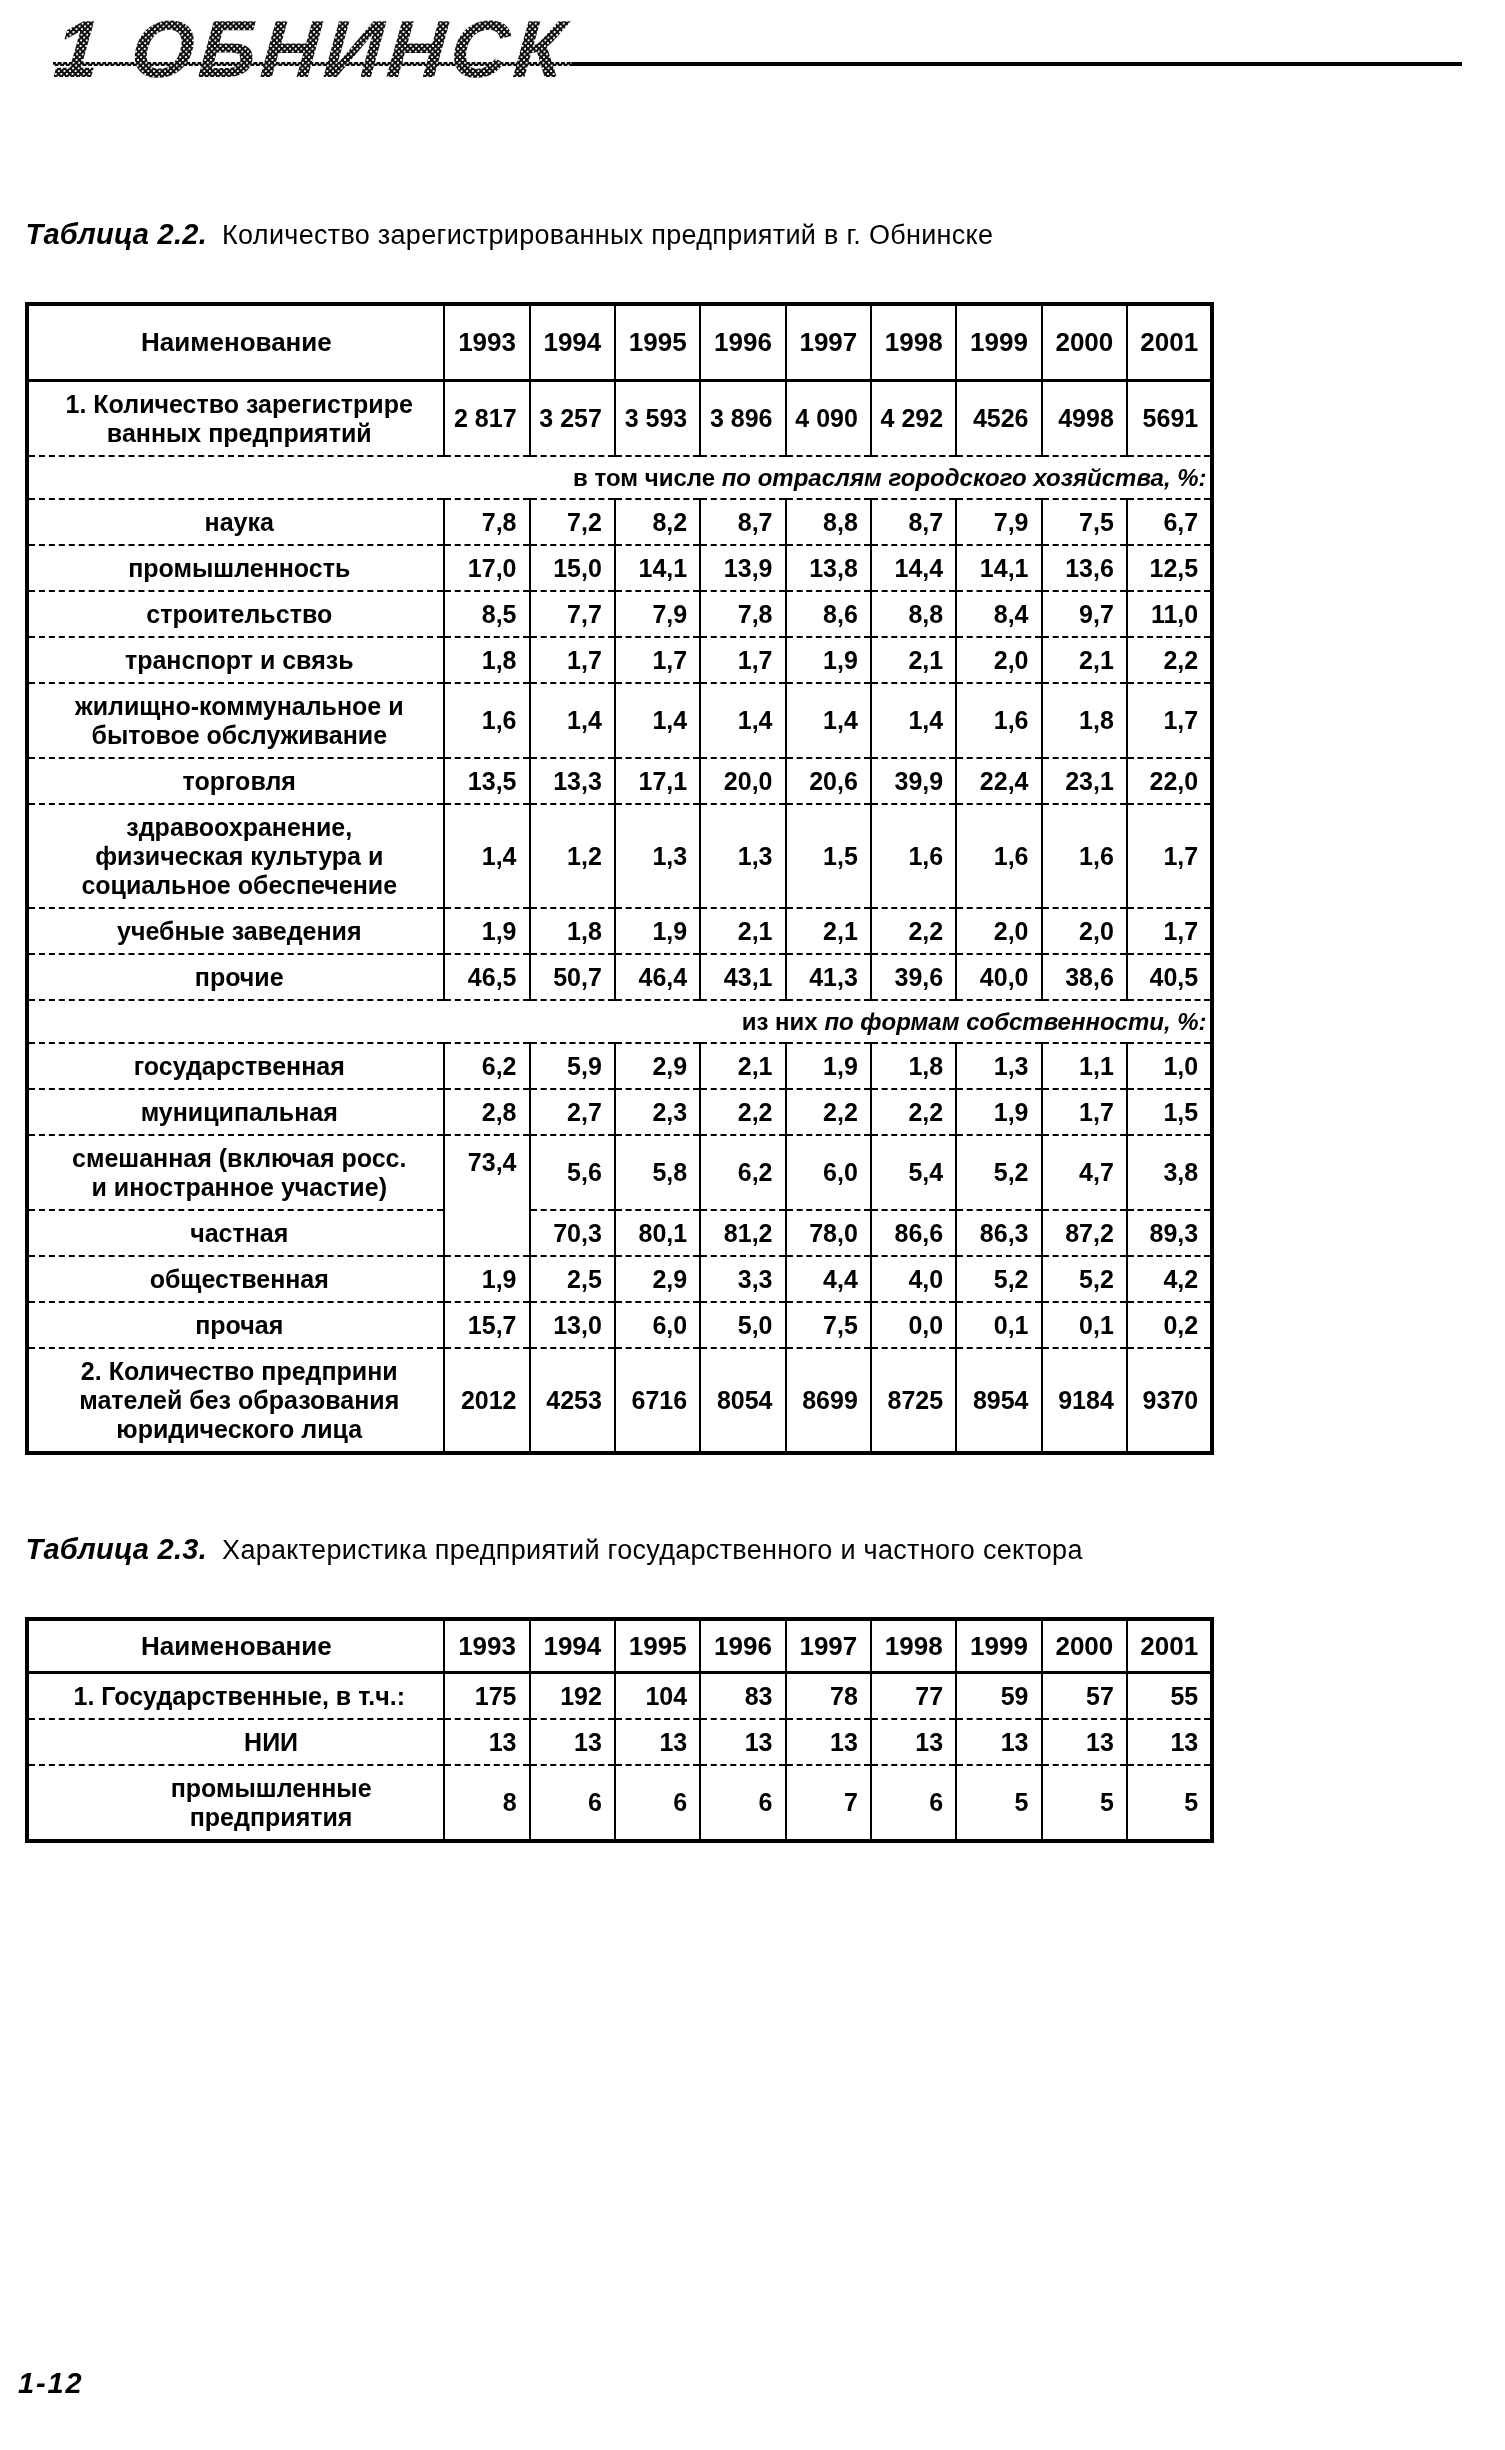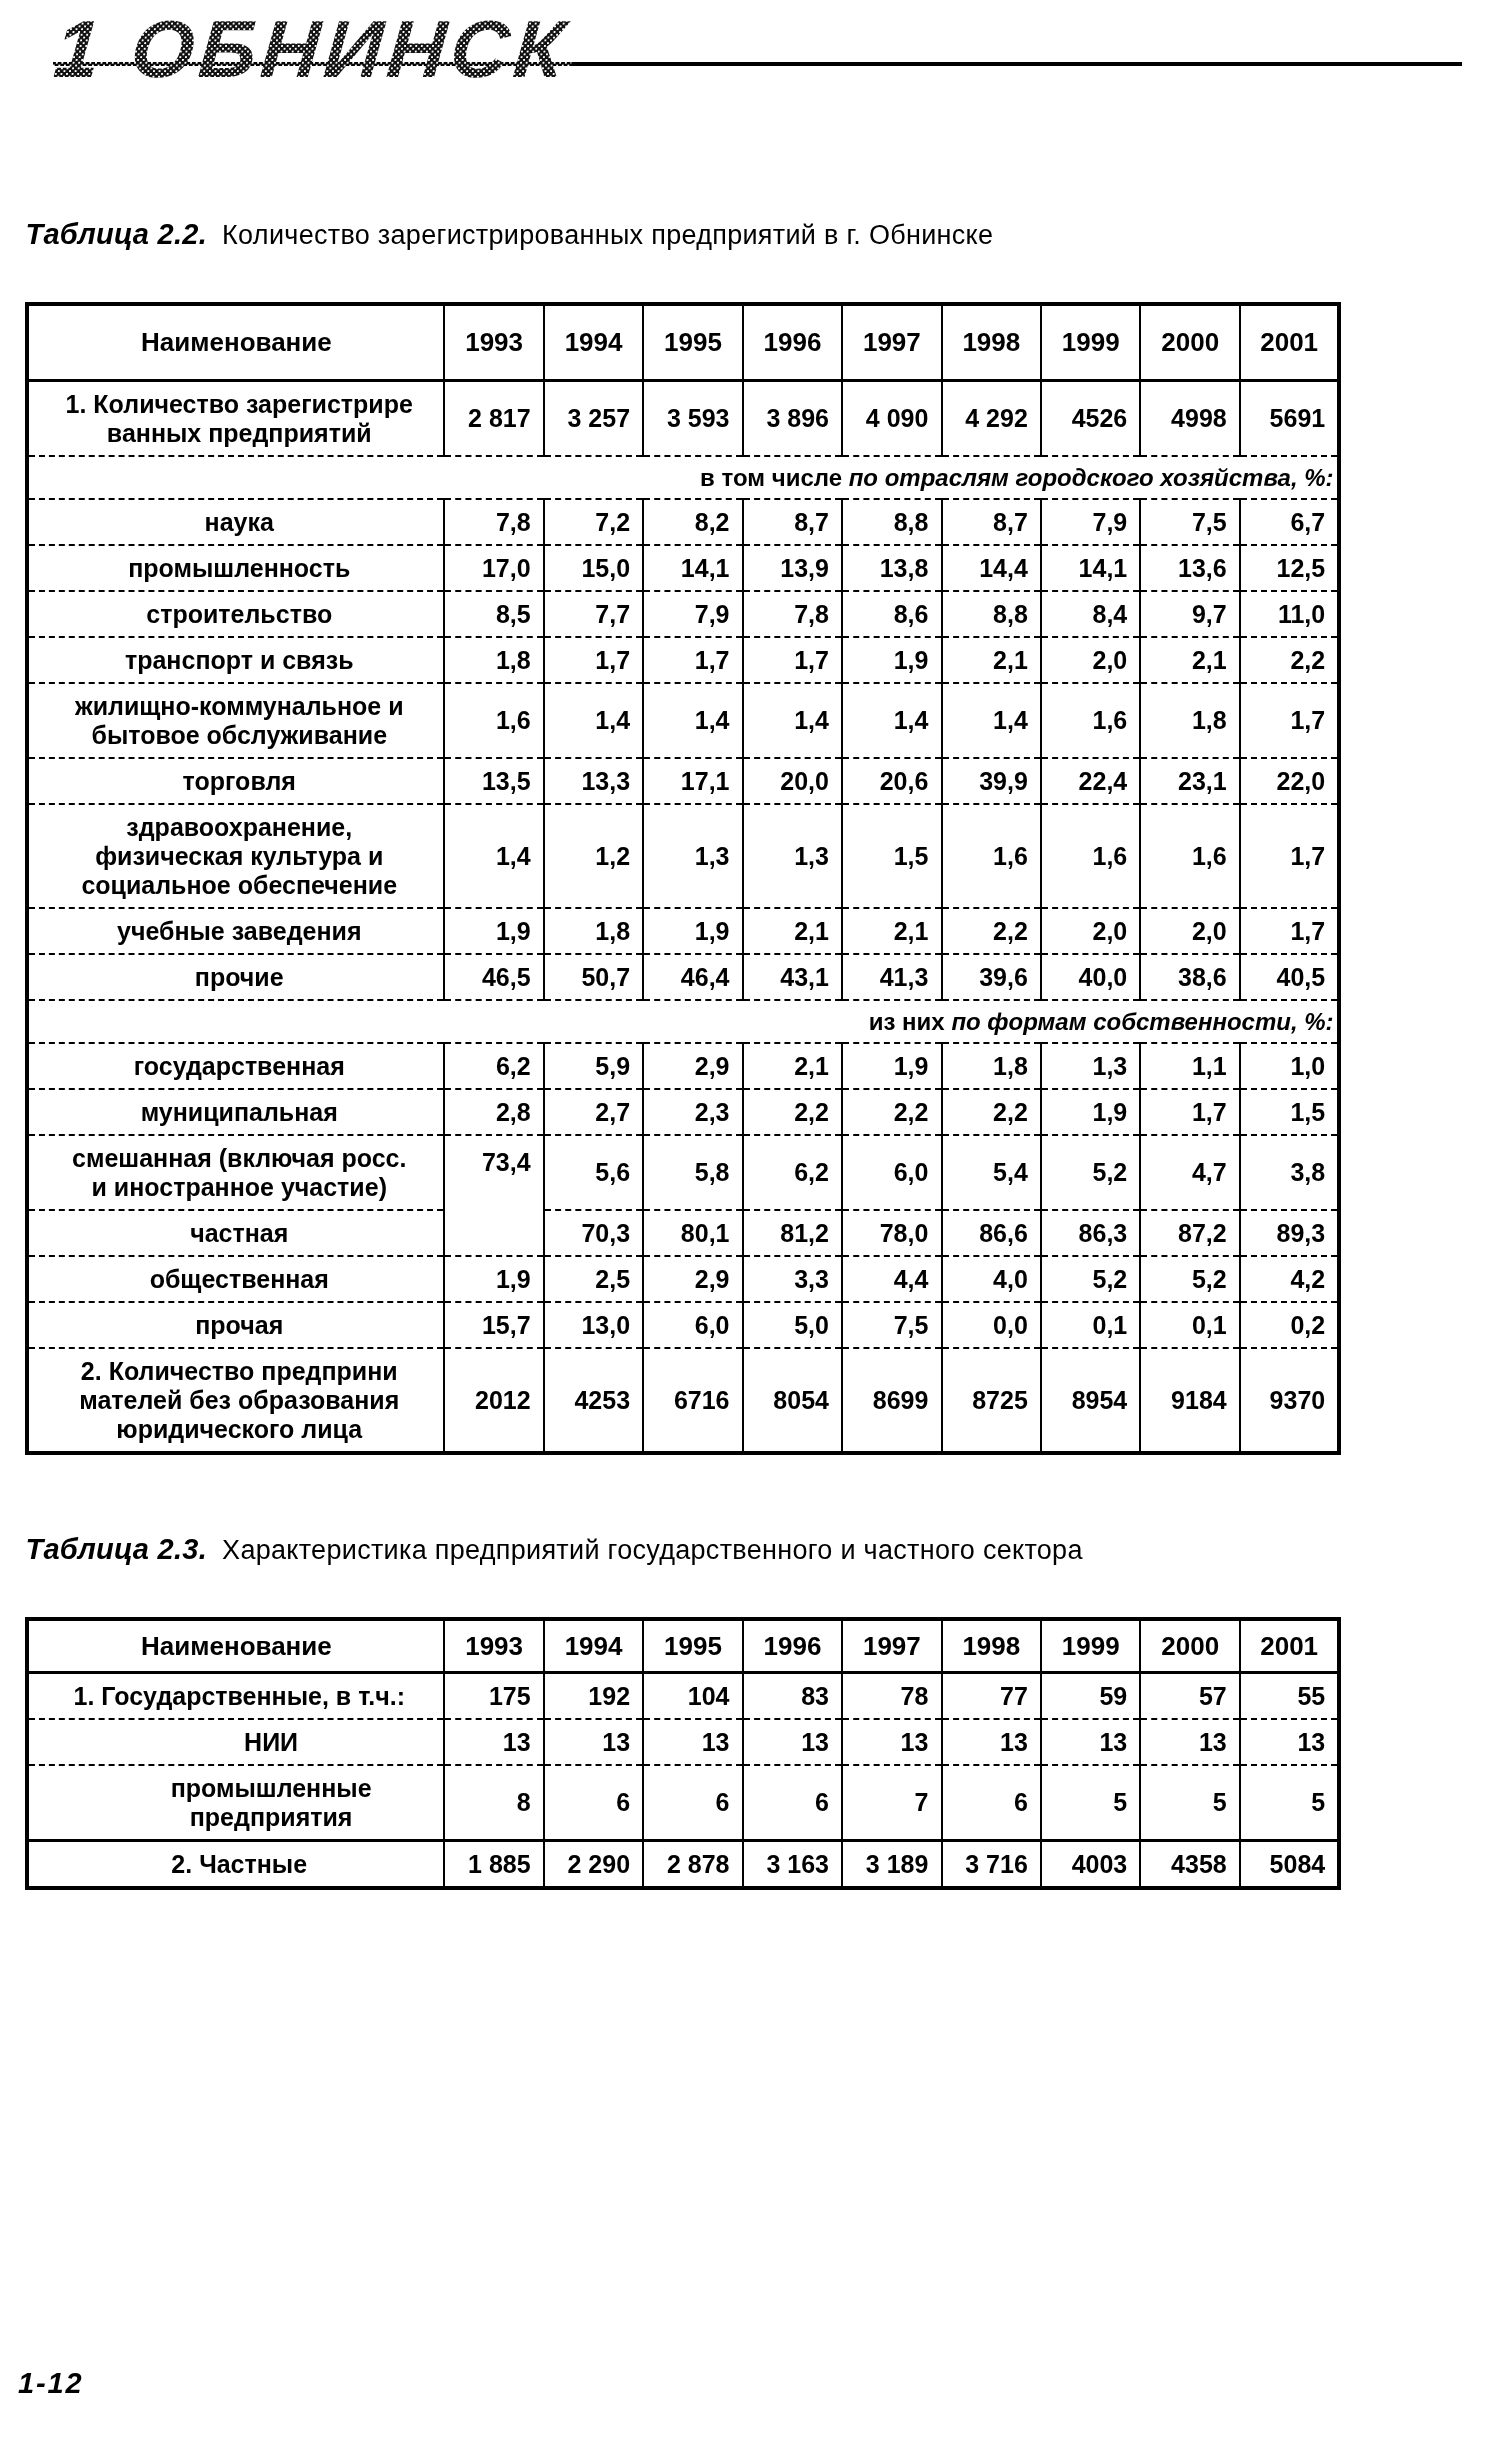--- a/index.html
+++ b/index.html
@@ -21,21 +21,21 @@
                      radial-gradient(circle,#fff 1px,transparent 1.3px);
     background-size:5.6px 5.6px,5.6px 5.6px;background-position:0 0,2.8px 2.8px;
   }
   
   .table-title{margin:0;padding-left:25.4px;font-size:27px;letter-spacing:0.3px;}
   #title22{margin-top:111px;}
   #title23{margin-top:78px;}
   .tprefix{font-style:italic;font-weight:bold;font-size:29px;padding-right:15px;}
   
   table{
-    border-collapse:collapse;table-layout:fixed;width:1316px;
+    border-collapse:collapse;table-layout:fixed;width:1189px;
     margin:51px 0 0 25.4px;border:4.7px solid #000;
   }
   col.namecol{width:417px;}
   th{font-size:26px;border-bottom:3.8px solid #000;font-weight:bold;}
   .t22 th{padding:21px 3.8px;}
   .t23 th{padding:9.4px 3.8px;}
   td{font-size:25px;line-height:1.16;font-weight:bold;}
   .vl{border-left:2.8px solid #000;}
   td.label{text-align:center;padding:7.5px 5.6px 7.5px 11.3px;white-space:pre-line;}
   td.val{text-align:right;padding:7.5px 12.2px 7.5px 1.9px;vertical-align:middle;}
@@ -368,29 +368,17 @@
         <td class="val vl">8</td>
         <td class="val vl">6</td>
         <td class="val vl">6</td>
         <td class="val vl">6</td>
         <td class="val vl">7</td>
         <td class="val vl">6</td>
         <td class="val vl">5</td>
         <td class="val vl">5</td>
         <td class="val vl">5</td>
       </tr>
-      <tr class="data-row solid-top">
-        <td class="label">2. Частные</td>
-        <td class="val vl">1 885</td>
-        <td class="val vl">2 290</td>
-        <td class="val vl">2 878</td>
-        <td class="val vl">3 163</td>
-        <td class="val vl">3 189</td>
-        <td class="val vl">3 716</td>
-        <td class="val vl">4003</td>
-        <td class="val vl">4358</td>
-        <td class="val vl">5084</td>
-      </tr>
     </tbody>
   </table>
 
 <div class="pagenum">1-12</div>
 
 
 </body></html>

